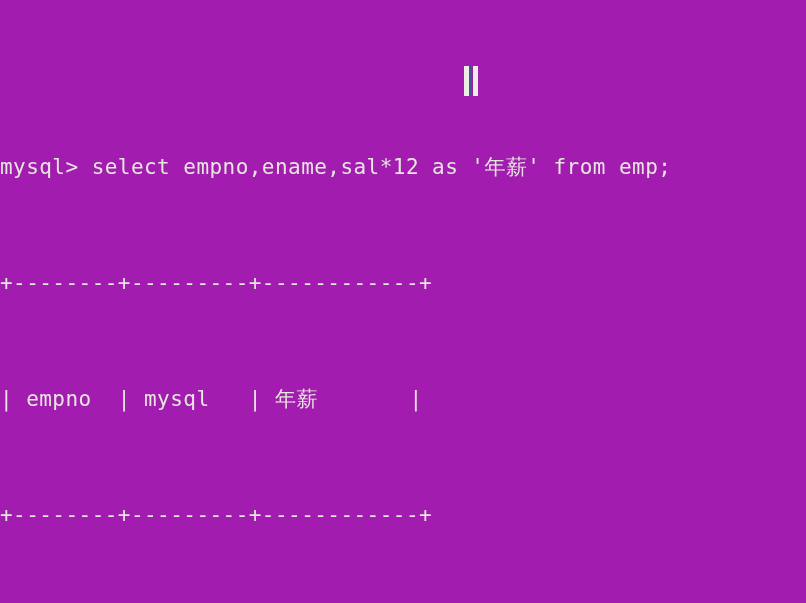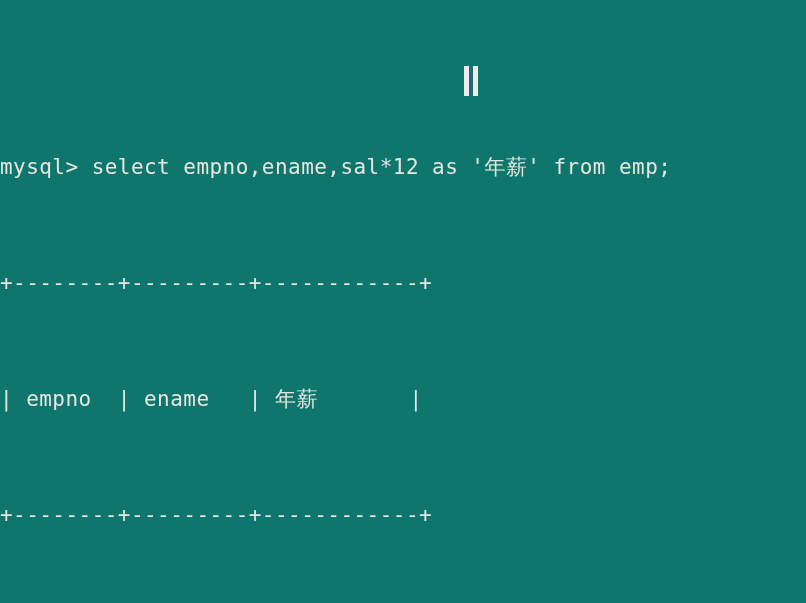--- a/index.html
+++ b/index.html
@@ -12,21 +12,21 @@
     height: 603px;
     overflow: hidden;
     position: relative;
   }
   #terminal {
     position: absolute;
     left: 0;
     top: 0;
     width: 806px;
     height: 603px;
-    background: #0f766e;
+    background: #a21caf;
     font-family: "DejaVu Serif", "Liberation Serif", serif;
     font-size: 23px;
     line-height: 29px;
     color: #e6e6de;
     white-space: pre;
     letter-spacing: 0;
     -webkit-font-smoothing: antialiased;
   }
   .term-line {
     display: block;
@@ -70,21 +70,21 @@
 </head>
 <body>
 
 <div id="terminal">
   <div class="screen-pad">
 
     <span class="term-line">mysql&gt; select empno,ename,sal*12 as '年薪' from emp;</span>
 
     <span class="term-line">+--------+---------+------------+</span>
 
-    <span class="term-line">| empno  | ename   | 年薪       |</span>
+    <span class="term-line">| empno  | mysql   | 年薪       |</span>
 
     <span class="term-line">+--------+---------+------------+</span>
 
     
     
     
     
     
     
     

